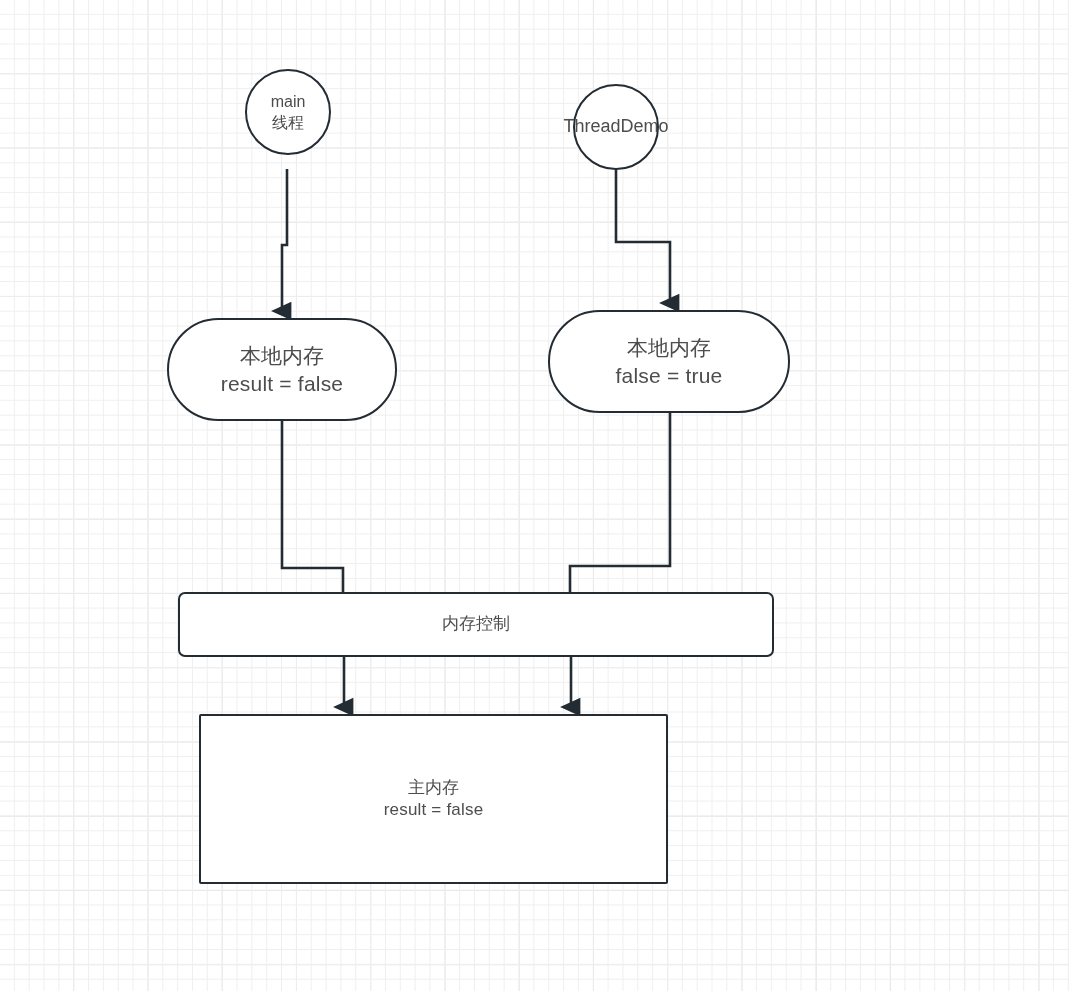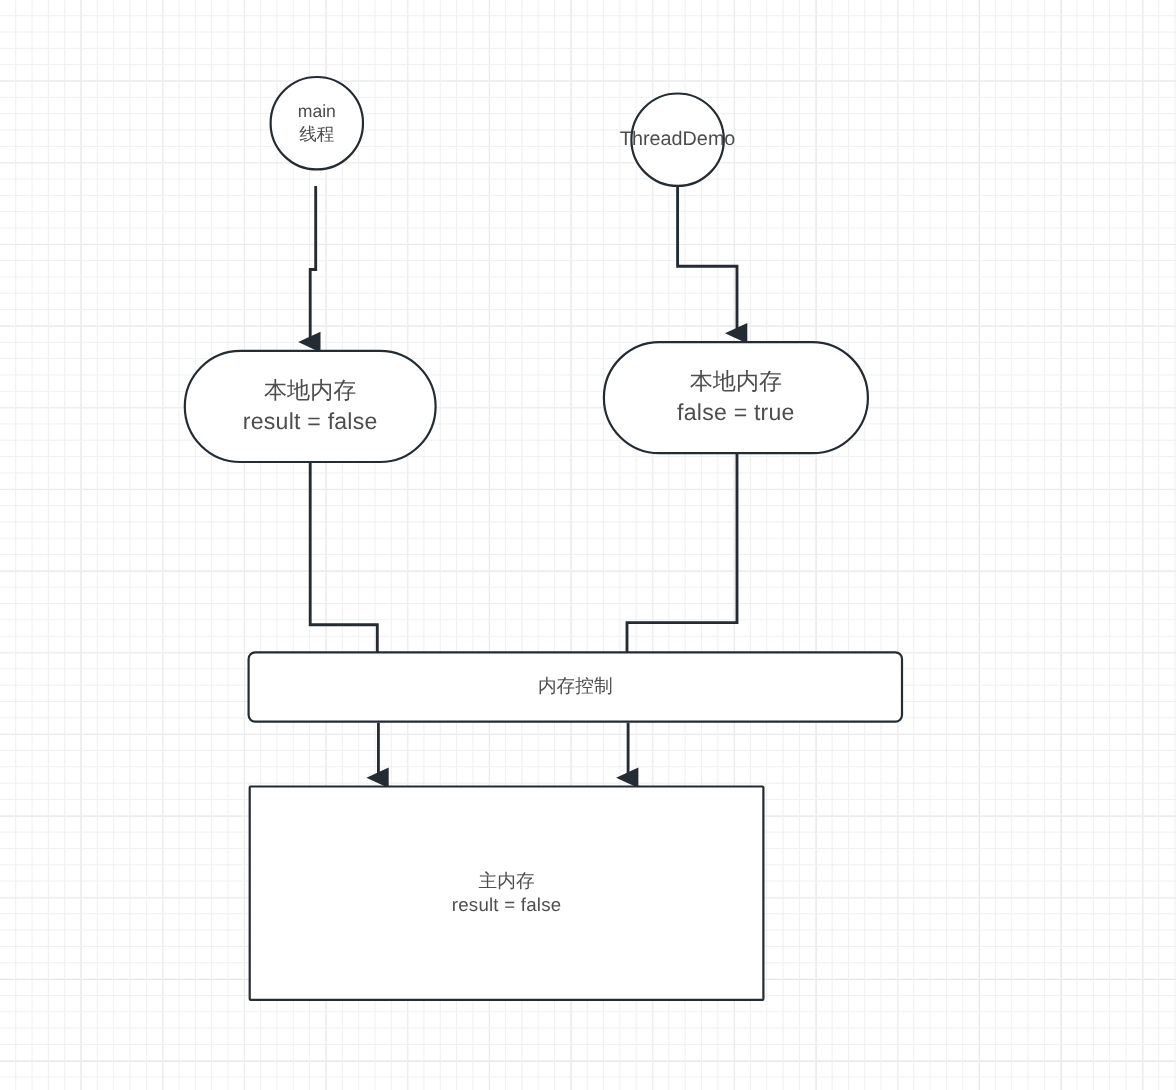--- a/index.html
+++ b/index.html
@@ -109,22 +109,22 @@
   <div class="node rounded-node" style="left:167px; top:318px; width:230px; height:103px;">
     <span class="line1">本地内存</span>
     <span class="line2 mono-ish">result = false</span>
   </div>
 
   <div class="node rounded-node" style="left:548px; top:310px; width:242px; height:103px;">
     <span class="line1">本地内存</span>
     <span class="line2 mono-ish">false = true</span>
   </div>
 
-  <div class="node bar-node" style="left:178px; top:592px; width:596px; height:65px;margin-left:47px;">
+  <div class="node bar-node" style="left:178px; top:592px; width:596px; height:65px;">
     <span class="line1">内存控制</span>
   </div>
 
-  <div class="node rect-node" style="left:226px; top:714px; width:469px; height:196px;">
+  <div class="node rect-node" style="left:199px; top:714px; width:469px; height:170px;">
     <span class="line1">主内存</span>
     <span class="line2 mono-ish">result = false</span>
   </div>
 
 </div>
 
 </body></html>

